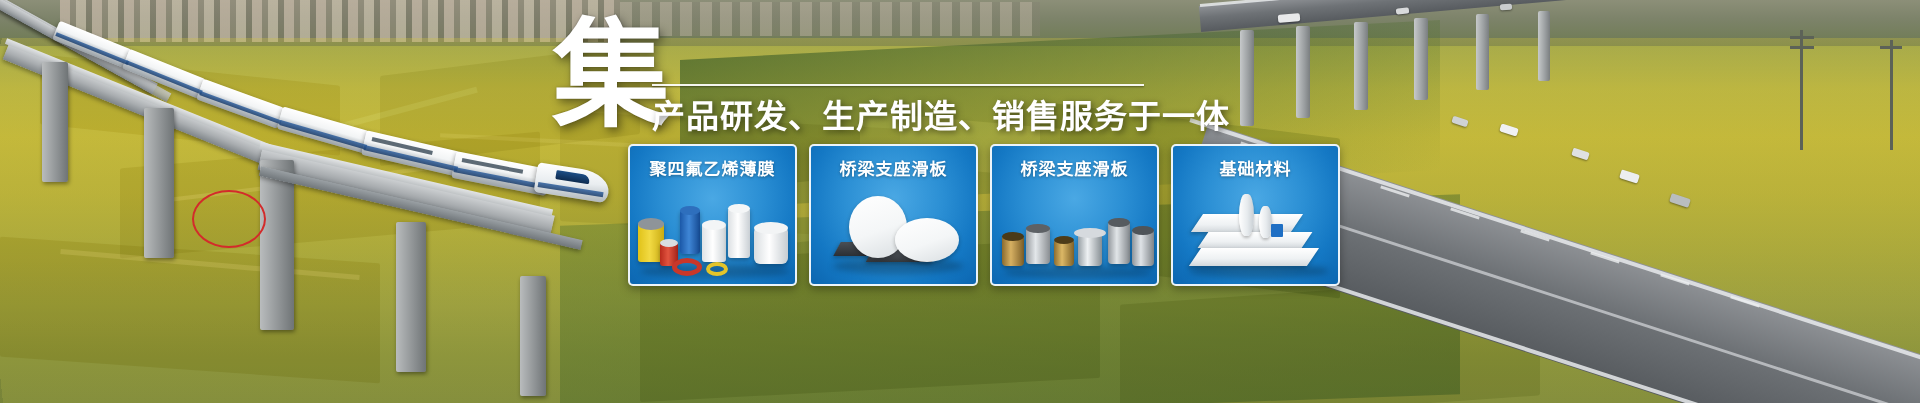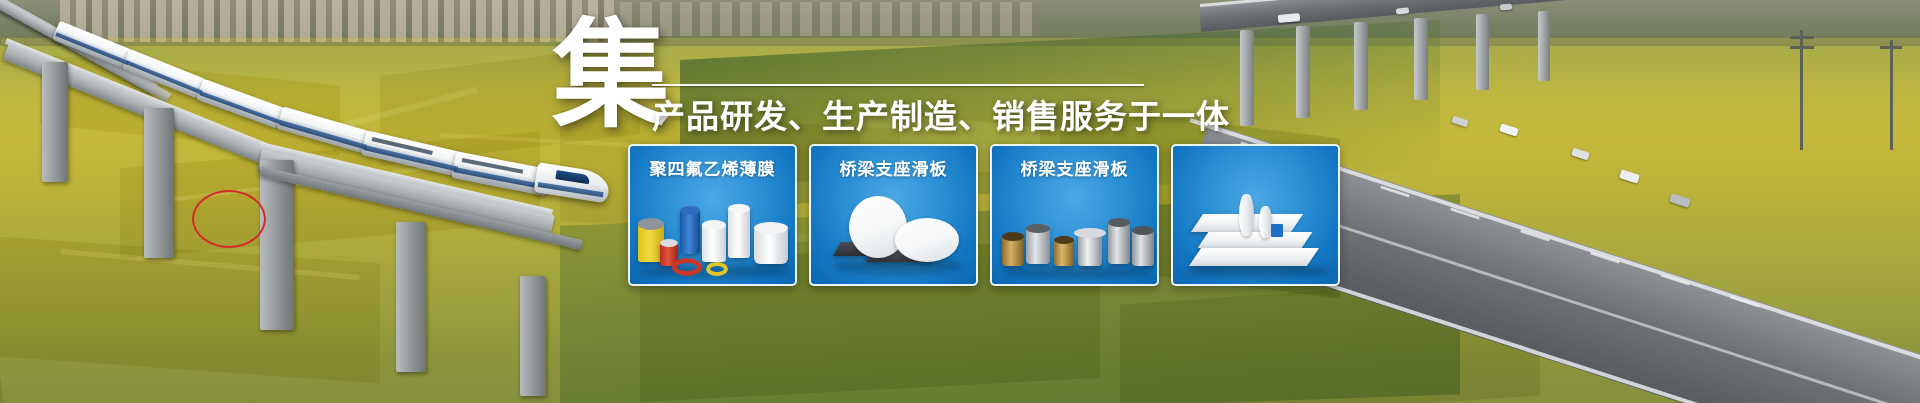--- a/index.html
+++ b/index.html
@@ -310,20 +310,21 @@
 
         <div class="bush" style="left:116px;top:42px;width:22px;height:42px;background:linear-gradient(90deg,#93989d,#e1e5e8 40%,#82878c);"></div>
         <div class="bushTop" style="left:116px;top:38px;width:22px;height:9px;background:#565b60;"></div>
 
         <div class="bush" style="left:140px;top:50px;width:22px;height:36px;background:linear-gradient(90deg,#8f9499,#dfe3e7 40%,#7e8388);"></div>
         <div class="bushTop" style="left:140px;top:46px;width:22px;height:9px;background:#4f5459;"></div>
       </div>
     </div>
 
     <div class="card">
+      <div class="cardTitle">基础材料</div>
       <div class="stage">
         <div class="sh" style="left:16px;top:84px;width:140px;height:14px;"></div>
 
         <div class="slab" style="left:24px;top:34px;width:100px;height:18px;transform:skewX(-34deg);"></div>
         <div class="slab" style="left:30px;top:52px;width:104px;height:16px;transform:skewX(-34deg);"></div>
         <div class="slab" style="left:22px;top:68px;width:118px;height:18px;transform:skewX(-34deg);"></div>
 
         <div class="rod" style="left:66px;top:14px;width:15px;height:42px;"></div>
         <div class="rod" style="left:86px;top:26px;width:13px;height:32px;"></div>
         <div class="bluebit" style="left:98px;top:44px;width:12px;height:13px;"></div>

